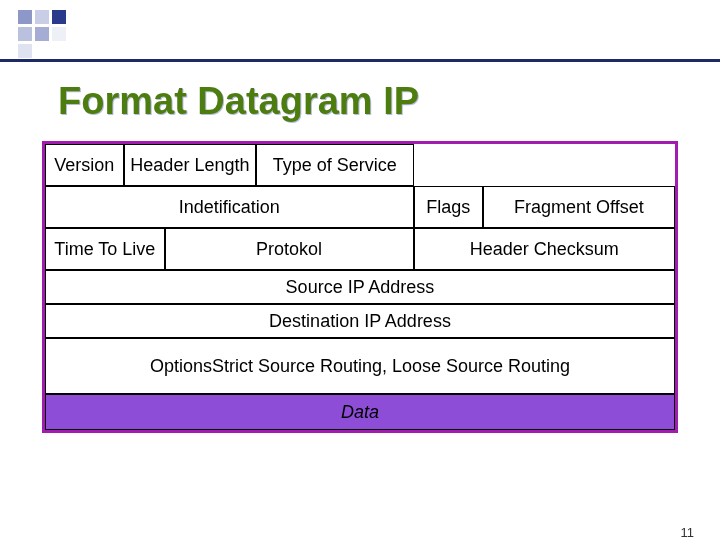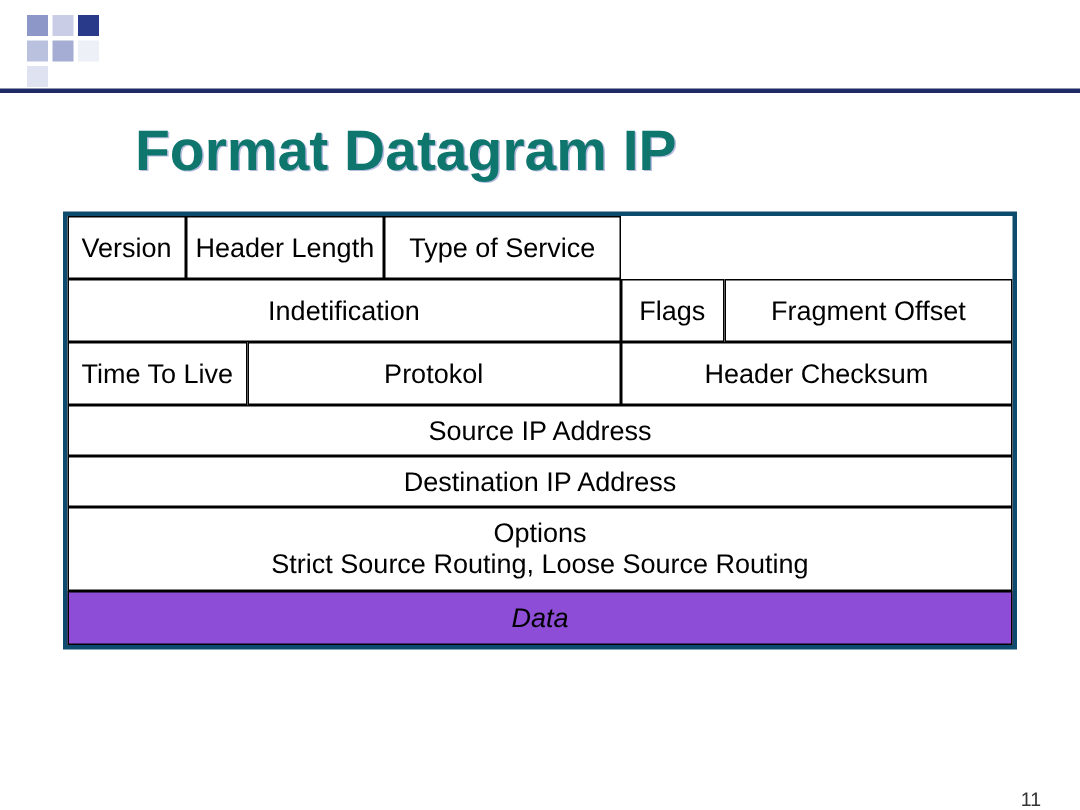--- a/index.html
+++ b/index.html
@@ -32,27 +32,27 @@
   .c3 { background: #2a3a8a; }
   .c4 { background: #b9c1df; }
   .c5 { background: #a5add4; }
   .c6 { background: #eef0f8; }
   .c7 { background: #dfe3f1; }
   .c8 { background: #ffffff; }
   .c9 { background: #ffffff; }
   .title {
     font-size: 38px;
     font-weight: bold;
-    color: #0f766e;
+    color: #4d7c0f;
     text-shadow: 1px 1px 0 #b8bce0;
-    margin: 18px 0 18px 90px;
+    margin: 18px 0 18px 58px;
   }
   .datagram {
     margin: 0 42px;
-    border: 3px solid #0c4a6e;
+    border: 3px solid #a21caf;
   }
   .row { display: flex; width: 100%; }
   .cell {
     border: 1px solid #000;
     font-size: 18px;
     text-align: center;
     display: flex;
     align-items: center;
     justify-content: center;
     height: 42px;
@@ -114,21 +114,21 @@
     <div class="cell w10">Protokol</div>
     <div class="cell w4">Header Checksum</div>
   </div>
   <div class="row row4">
     <div class="cell full">Source IP Address</div>
   </div>
   <div class="row row5">
     <div class="cell full">Destination IP Address</div>
   </div>
   <div class="row row6">
-    <div class="cell full" style="flex-direction:column;padding:4px 0;">
+    <div class="cell full" style="flex-direction:row;padding:4px 0;">
       <div>Options</div>
       <div>Strict Source Routing, Loose Source Routing</div>
     </div>
   </div>
   <div class="row row7">
     <div class="cell full">Data</div>
   </div>
 </div>
 
 <div class="page-num">11</div>

